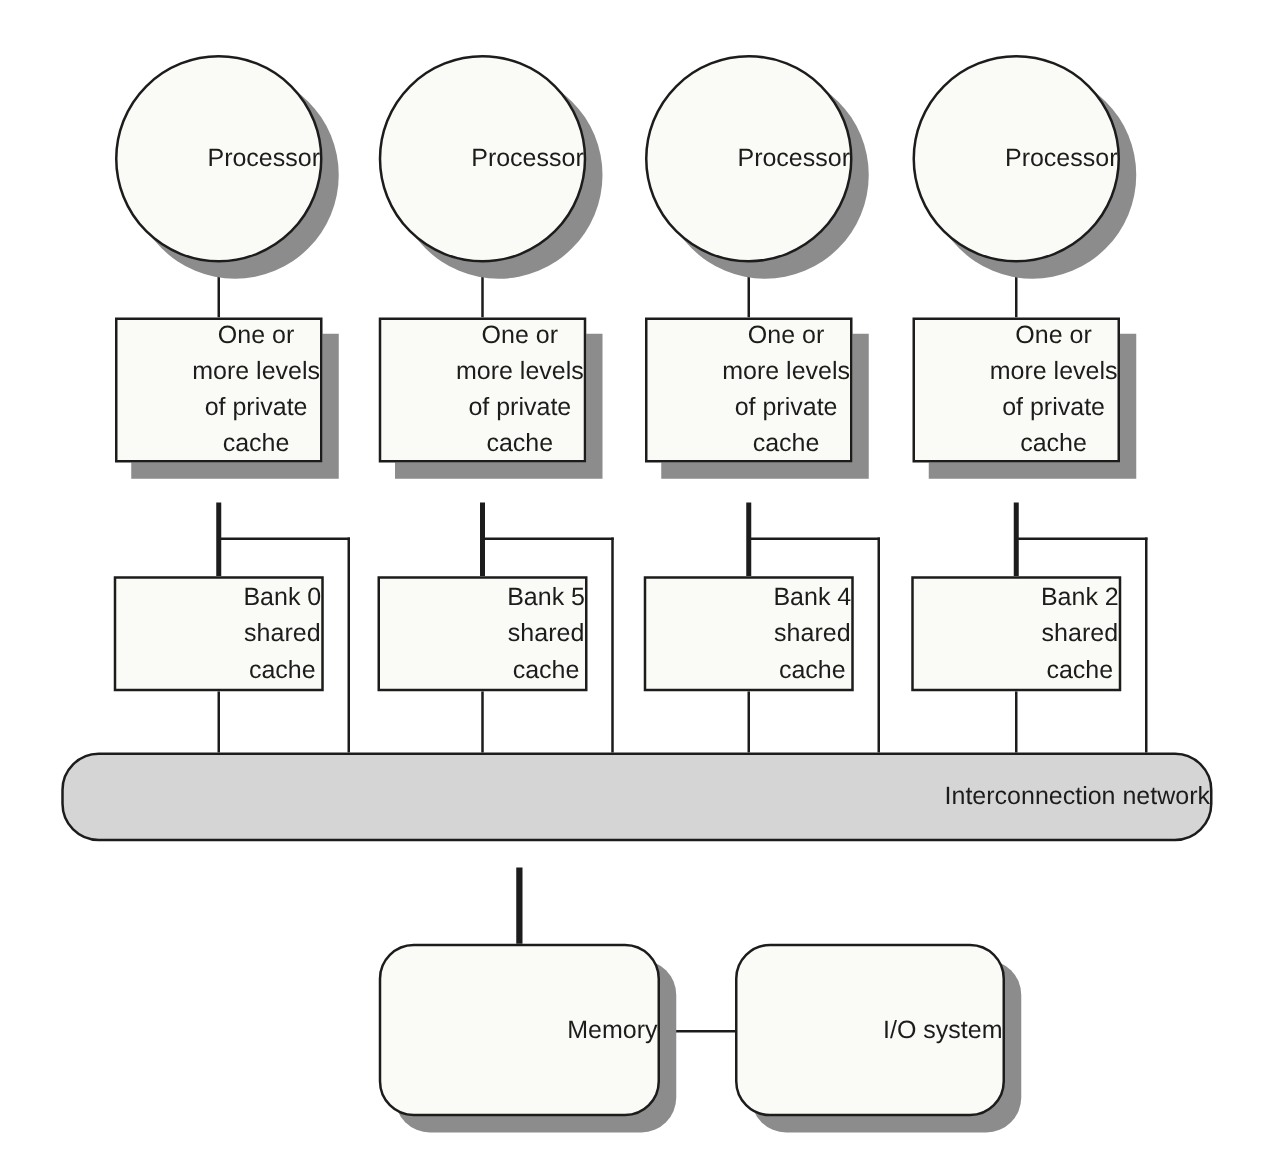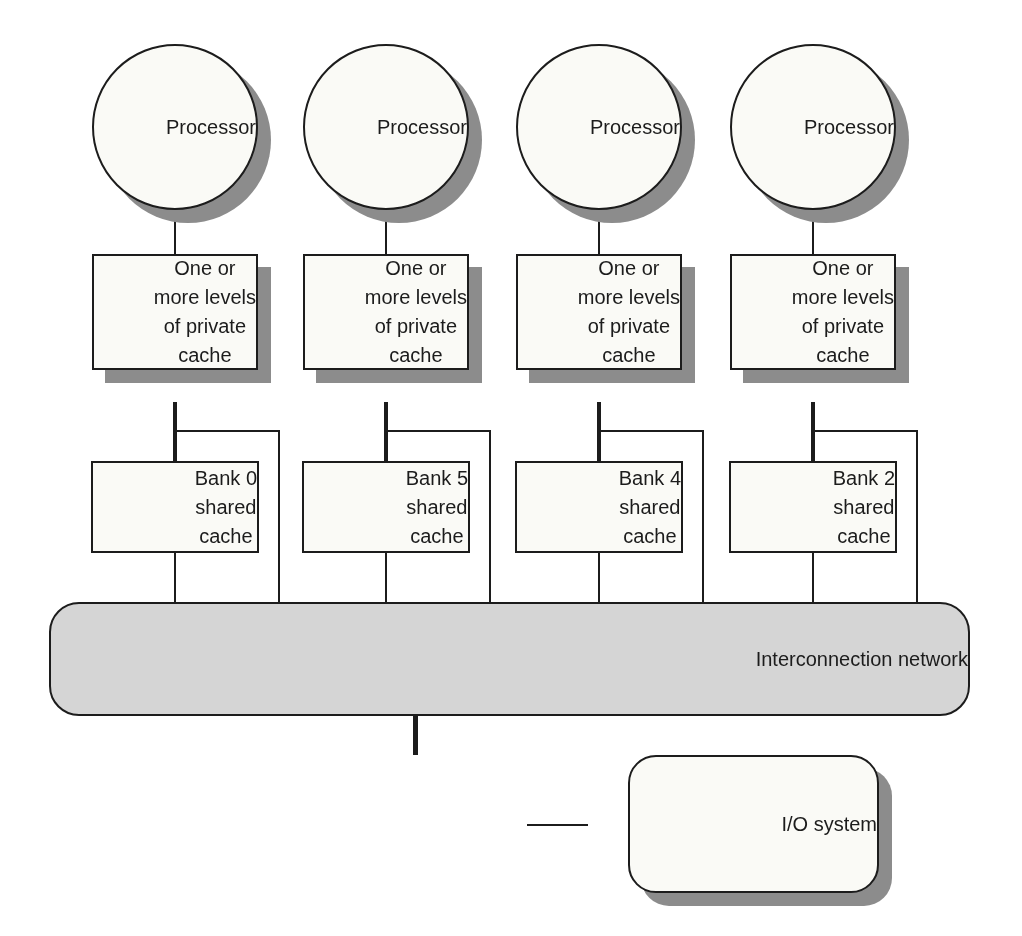--- a/index.html
+++ b/index.html
@@ -49,36 +49,35 @@
 
   .edge { position: absolute; background: var(--line, #1c1c1c); z-index: 1; }
   .e-proc-cache { left: -1px;  top: 210px; width: 2px;   height: 44px; }
   .e-cache-bank { left: -2px;  top: 402px; width: 4px;   height: 59px; }
   .e-branch-h   { left: 0;     top: 430px; width: 105px; height: 2px; }
   .e-branch-v   { left: 103px; top: 430px; width: 2px;   height: 172px; }
   .e-bank-net   { left: -1px;  top: 553px; width: 2px;   height: 49px; }
 
   .interconnect {
     left: 49px; top: 602px;
-    width: 921px; height: 114px;
+    width: 921px; height: 71px;
     border-radius: 30px;
     background: var(--interconnect-fill, #d5d5d5);
     z-index: 3;
   }
   .e-net-mem { left: 413px; top: 694px; width: 5px; height: 61px; }
   .memory {
     left: 303px; top: 755px;
     width: 225px; height: 138px;
     border-radius: 28px;
   }
   .io {
     left: 588px; top: 755px;
-    width: 251px; height: 138px;
+    width: 216px; height: 138px;
     border-radius: 28px;
-    margin-left: 40px;
   }
   .e-mem-io { left: 527px; top: 824px; width: 61px; height: 2px; }
 </style>
 </head>
 <body>
 
 <div id="canvas">
 
   <div class="col col-0">
     <div class="node processor shadowed">
@@ -167,20 +166,23 @@
     </div>
     <div class="edge e-bank-net"></div>
   </div>
 
   <div class="node interconnect">
     <span>Interconnection network</span>
   </div>
 
   <div class="edge e-net-mem"></div>
 
+  <div class="node memory shadowed">
+    <span>Memory</span>
+  </div>
 
   <div class="edge e-mem-io"></div>
 
   <div class="node io shadowed">
     <span>I/O system</span>
   </div>
 
 </div>
 
 </body></html>

